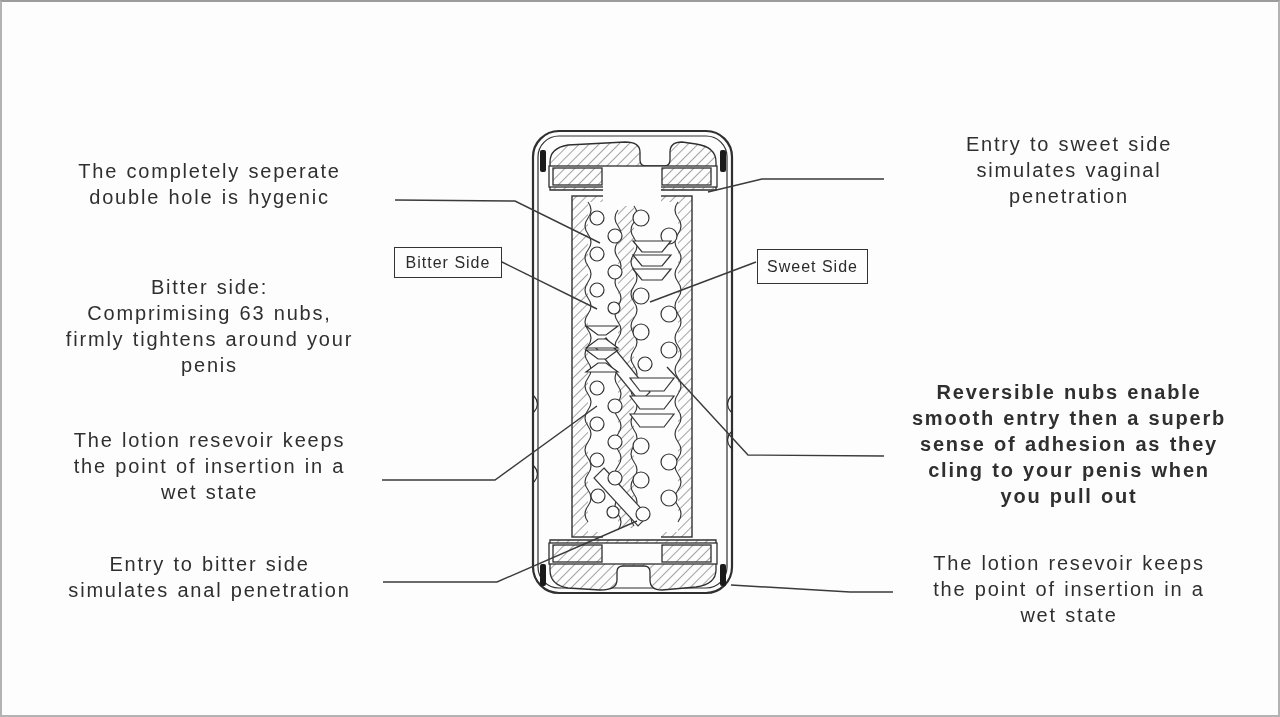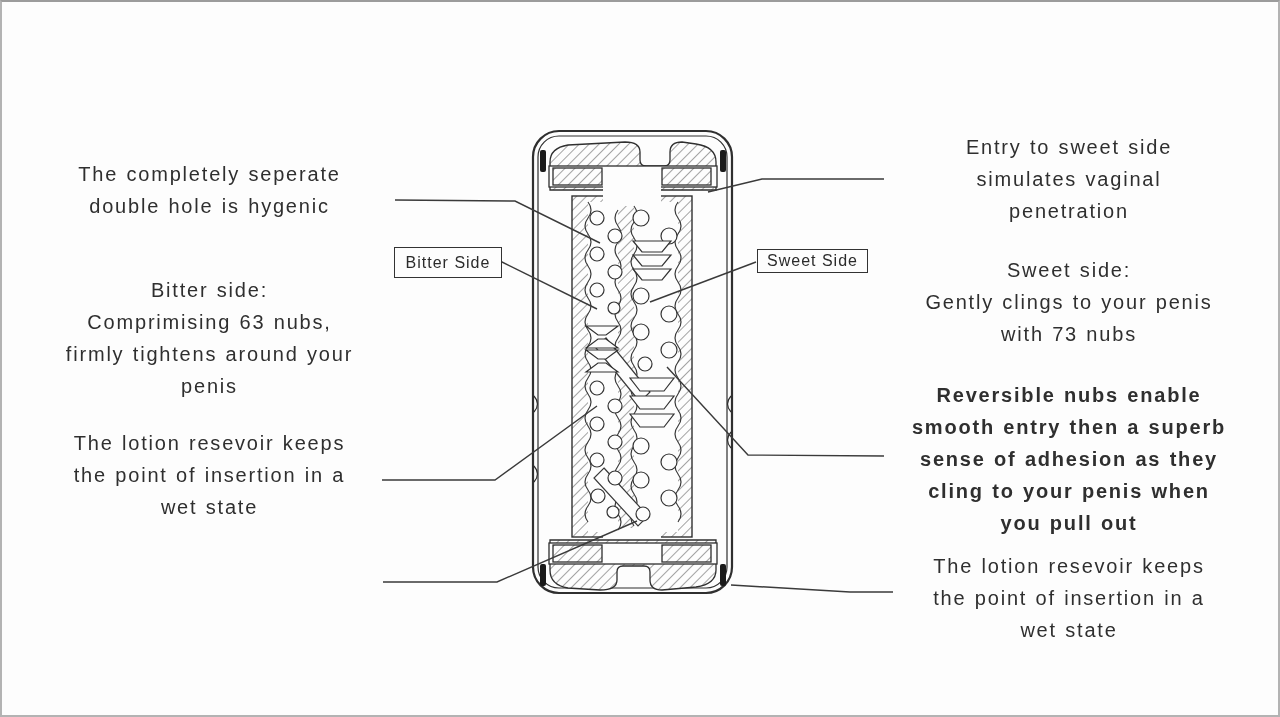--- a/index.html
+++ b/index.html
@@ -10,21 +10,21 @@
     border:2px solid #b3b3b3;
     border-top-color:#9c9c9c;
     overflow:hidden;
     font-family:"Liberation Sans", sans-serif;
   }
   .drawing{position:absolute;left:0;top:0;}
   .callout{
     position:absolute;
     text-align:center;
     font-size:20px;
-    line-height:32px;
+    line-height:26px;
     letter-spacing:1.8px;
     word-spacing:1px;
     color:#2f2f2f;
     white-space:pre-line;
   }
   .side-tag{
     position:absolute;
     display:flex;align-items:center;justify-content:center;
     border:1.6px solid #333;
     background:#fdfdfd;
@@ -151,32 +151,31 @@
 
   <div class="callout" style="left:25px; top:156px; width:365px;">The completely seperate
 double hole is hygenic</div>
   <div class="callout" style="left:25px; top:252px; width:365px;margin-top:20px;">Bitter side:
 Comprimising 63 nubs,
 firmly tightens around your
 penis</div>
   <div class="callout" style="left:25px; top:425px; width:365px;">The lotion resevoir keeps
 the point of insertion in a
 wet state</div>
+  <div class="callout" style="left:25px; top:549px; width:365px;">Entry to bitter side
+simulates anal penetration</div>
 
   <div class="callout" style="left:883px; top:129px; width:368px;">Entry to sweet side
 simulates vaginal
 penetration</div>
-  <div class="callout" style="left:883px; top:252px; width:368px;">Sweet side:
-Gently clings to your penis
-with 73 nubs</div>
   <div class="callout" style="left:883px; top:377px; width:368px;font-weight:bold;">Reversible nubs enable
 smooth entry then a superb
 sense of adhesion as they
 cling to your penis when
 you pull out</div>
   <div class="callout" style="left:883px; top:548px; width:368px;">The lotion resevoir keeps
 the point of insertion in a
 wet state</div>
 
   <div class="side-tag" style="left:392px; top:245px; width:108px; height:31px;">Bitter Side</div>
-  <div class="side-tag" style="left:755px; top:247px; width:111px; height:24px;">Sweet Side</div>
+  <div class="side-tag" style="left:755px; top:247px; width:111px; height:35px;">Sweet Side</div>
 
 </div>
 
 </body></html>

